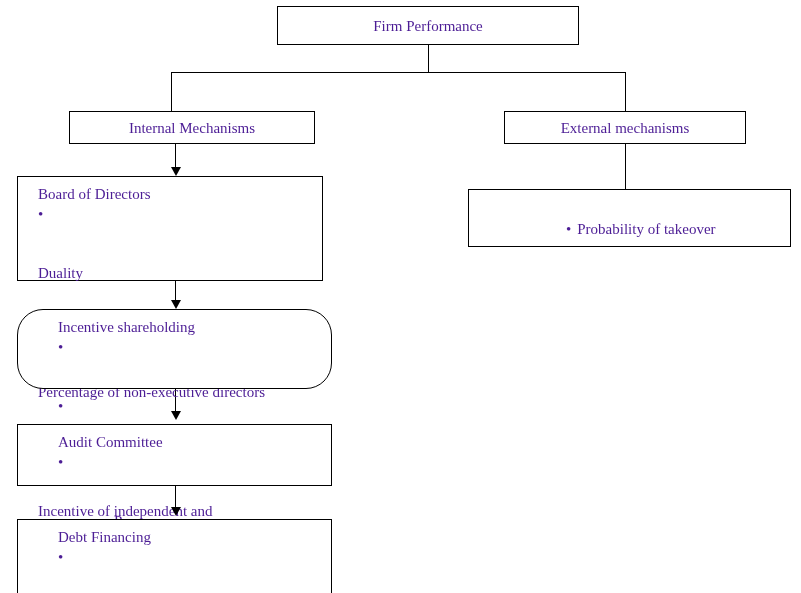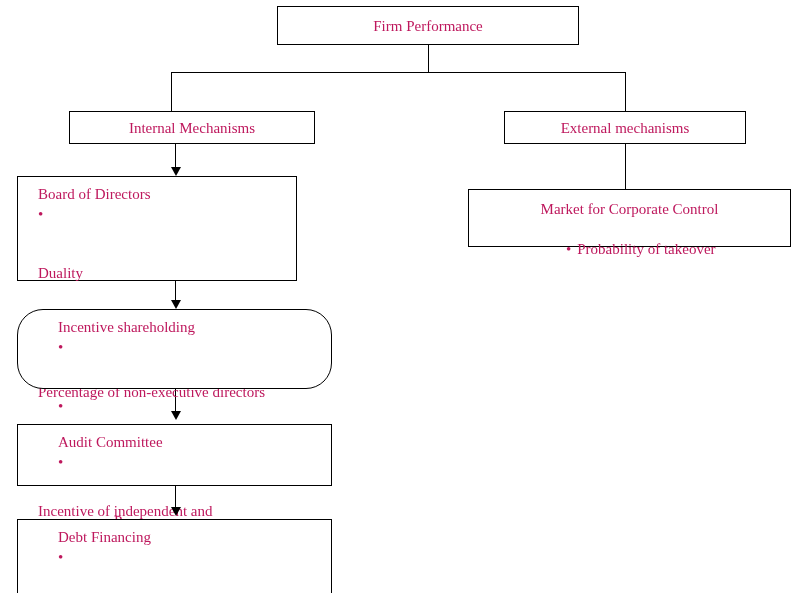--- a/index.html
+++ b/index.html
@@ -8,21 +8,21 @@
     padding: 0;
     background: #ffffff;
   }
   #canvas {
     position: relative;
     width: 801px;
     height: 593px;
     background: #ffffff;
     overflow: hidden;
     font-family: "Liberation Serif", "DejaVu Serif", serif;
-    color: #be185d;
+    color: #4c1d95;
   }
   .box {
     position: absolute;
     box-sizing: border-box;
     border: 1px solid #000000;
     background: #ffffff;
     z-index: 2;
   }
   .box-title-center {
     text-align: center;
@@ -128,21 +128,21 @@
 
   <div class="box box-title-center" style="left:69px; top:111px; width:246px; height:33px; padding-top:7px;">
     <span class="node-label">Internal Mechanisms</span>
   </div>
 
   <div class="vline" style="left:175px; top:144px; height:26px;"></div>
   <div class="arrowhead" style="left:171px; top:167px;"></div>
 
   <div class="vline" style="left:625px; top:144px; height:45px;"></div>
 
-  <div class="stack ind-a" style="left:17px; top:176px; width:280px; height:105px; padding:8px 6px 0 20px;">
+  <div class="stack ind-a" style="left:17px; top:176px; width:306px; height:105px; padding:8px 6px 0 20px;">
     <span class="heading">Board of Directors</span>
     <ul>
       <li>
         <span class="bullet">•</span>
         <span class="txt">Duality</span>
       </li>
       <li>
         <span class="bullet">•</span>
         <span class="txt">Percentage of non-executive directors</span>
       </li>
@@ -194,19 +194,18 @@
     <span class="heading">Debt Financing</span>
     <ul>
       <li>
         <span class="bullet">•</span>
         
       </li>
     </ul>
   </div>
 
   <div class="stack centered-stack" style="left:468px; top:189px; width:323px; height:58px; padding:10px 8px 0 8px;">
-    <span class="heading">Market for Corporate Control</span>
     <div class="bulletline">
       <span class="bullet-inline">•</span><span style="padding-left:6px;">Probability of takeover</span>
     </div>
   </div>
 
 </div>
 
 </body></html>

